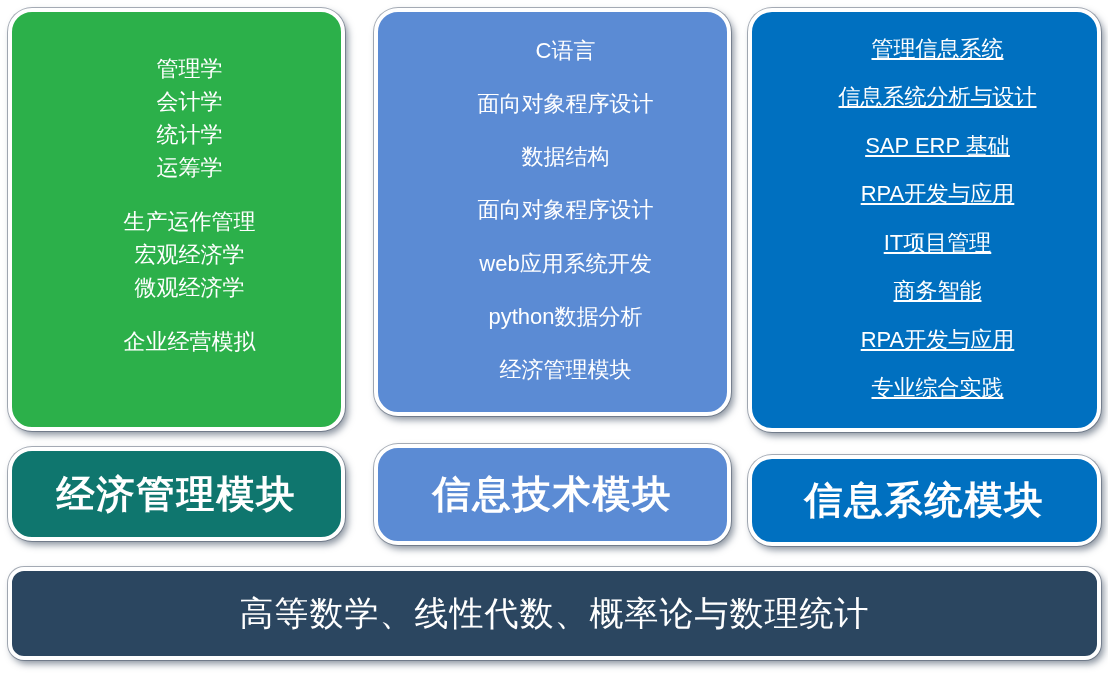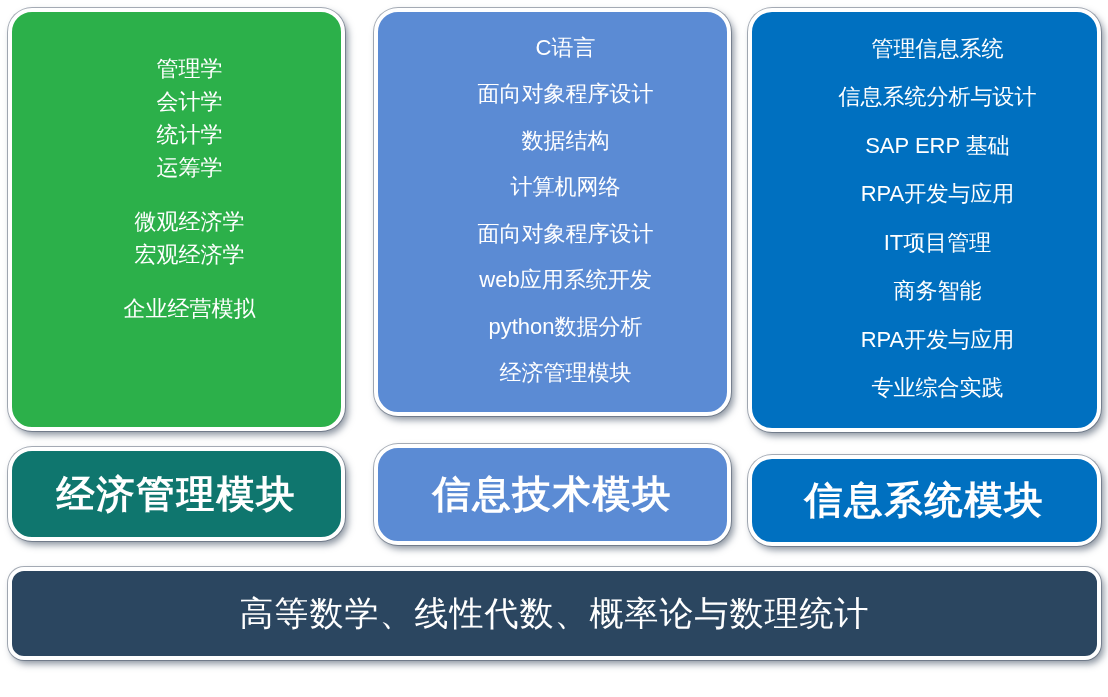--- a/index.html
+++ b/index.html
@@ -73,43 +73,43 @@
 
   <section class="box course-box" style="left: 8px; top: 8px; width: 337px; height: 423px; background: rgb(44, 176, 74);">
     <div class="course-list grouped-list">
       <div class="group">
         <div class="course">管理学</div>
         <div class="course">会计学</div>
         <div class="course">统计学</div>
         <div class="course">运筹学</div>
       </div>
       <div class="group">
+        <div class="course">生产运作管理</div>
+        <div class="course">宏观经济学</div>
         <div class="course">微观经济学</div>
-        <div class="course">宏观经济学</div>
       </div>
       <div class="group">
         <div class="course">企业经营模拟</div>
       </div>
     </div>
   </section>
 
   <section class="box course-box" style="left: 374px; top: 8px; width: 357px; height: 408px; background: rgb(91, 139, 212);">
     <div class="course-list spread-list">
       <div class="course">C语言</div>
       <div class="course">面向对象程序设计</div>
       <div class="course">数据结构</div>
-      <div class="course">计算机网络</div>
       <div class="course">面向对象程序设计</div>
       <div class="course">web应用系统开发</div>
       <div class="course">python数据分析</div>
       <div class="course">经济管理模块</div>
     </div>
   </section>
 
-  <section class="box course-box" style="left: 748px; top: 8px; width: 353px; height: 424px; background: rgb(0, 112, 192);">
+  <section class="box course-box" style="left: 748px; top: 8px; width: 353px; height: 424px; background: rgb(0, 112, 192); text-decoration: underline;">
     <div class="course-list spread-list">
       <div class="course">管理信息系统</div>
       <div class="course">信息系统分析与设计</div>
       <div class="course">SAP ERP 基础</div>
       <div class="course">RPA开发与应用</div>
       <div class="course">IT项目管理</div>
       <div class="course">商务智能</div>
       <div class="course">RPA开发与应用</div>
       <div class="course">专业综合实践</div>
     </div>

